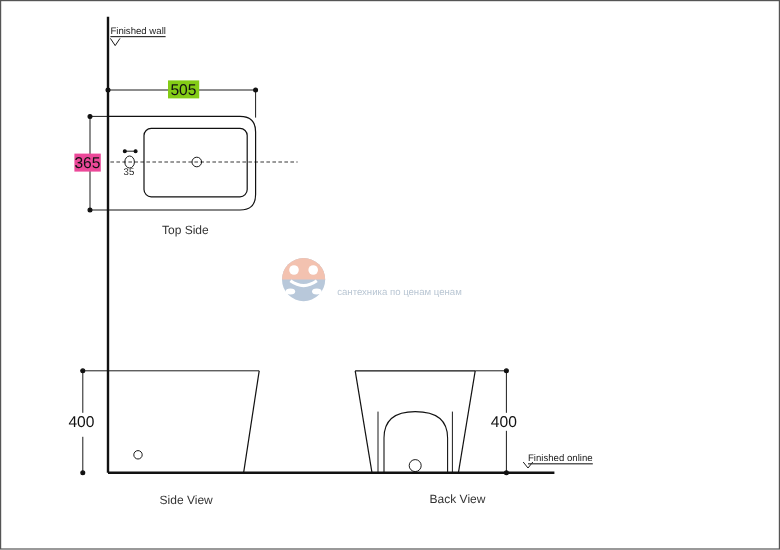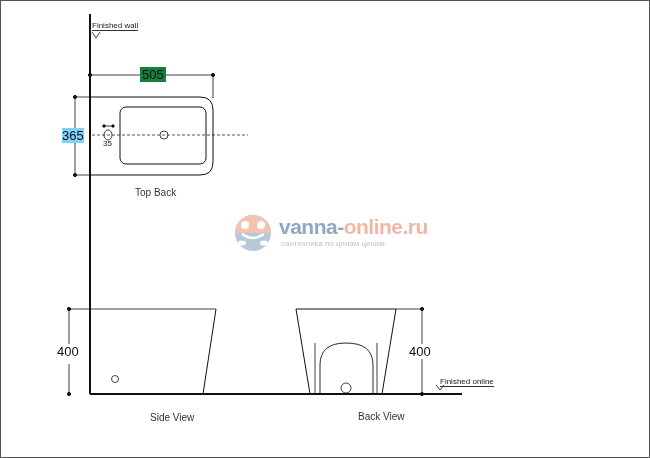--- a/index.html
+++ b/index.html
@@ -70,37 +70,36 @@
     <circle cx="422" cy="309" r="1.6" fill="#111"></circle>
     <circle cx="422" cy="394" r="1.6" fill="#111"></circle>
     <line x1="315" y1="343" x2="315" y2="394" stroke-width="0.8"></line>
     <line x1="377" y1="343" x2="377" y2="394" stroke-width="0.8"></line>
     <path d="M320 394 L320 365 Q320 343 346 343 Q373 343 373 365 L373 394" stroke-width="0.9"></path>
     <circle cx="346" cy="388" r="5" stroke-width="0.8"></circle>
   </g>
 </svg>
 
 <div class="lbl note" style="left:92px; top:21px;text-align:right;">Finished wall</div>
-<div class="lbl dim" style="left:140px; top:67px; background:#15803d; padding:0 2px;">505</div>
-<div class="lbl dim" style="left:62px; top:128px; background:#7dd3fc;">365</div>
+<div class="lbl dim" style="left:140px; top:67px; background:#84cc16; padding:0 2px;">505</div>
+<div class="lbl dim" style="left:62px; top:128px; background:#ec4899;">365</div>
 <div class="lbl small" style="left:103px; top:117px;">35</div>
-<div class="lbl view" style="left:135px; top:187px;">Top Back</div>
+<div class="lbl view" style="left:135px; top:187px;">Top Side</div>
 
 <div class="lbl dim" style="left:57px; top:344px; background:#fff;">400</div>
-<div class="lbl view" style="left:150px; top:412px;">Side View</div>
+<div class="lbl view" style="left:133px; top:412px;">Side View</div>
 
 <div class="lbl dim" style="left:409px; top:344px; background:#fff;">400</div>
 <div class="lbl view" style="left:334px; top:411px;margin-left:24px;">Back View</div>
 <div class="lbl note" style="left:440px; top:377px;">Finished online</div>
 
 <div class="logo">
   <svg width="40" height="40" viewBox="0 0 40 40" style="position:absolute; left:0; top:0;">
     <circle cx="20" cy="20" r="18" fill="#b8c8da"></circle>
     <path d="M2 20 A18 18 0 0 1 38 20 Z" fill="#f3c2b0"></path>
     <circle cx="12" cy="12" r="4" fill="#fff"></circle>
     <circle cx="28" cy="12" r="4" fill="#fff"></circle>
     <path d="M9 21 Q20 29 31 21" stroke="#fff" stroke-width="2.5" fill="none"></path>
     <ellipse cx="9" cy="30" rx="4" ry="2.5" fill="#fff"></ellipse>
     <ellipse cx="31" cy="30" rx="4" ry="2.5" fill="#fff"></ellipse>
   </svg>
-  <div class="main"><span style="color:#8fa7c4">vanna-</span><span style="color:#f0b8a4">online.ru</span></div>
   <div class="sub">сантехника по ценам ценам</div>
 </div>
 
 </body></html>

